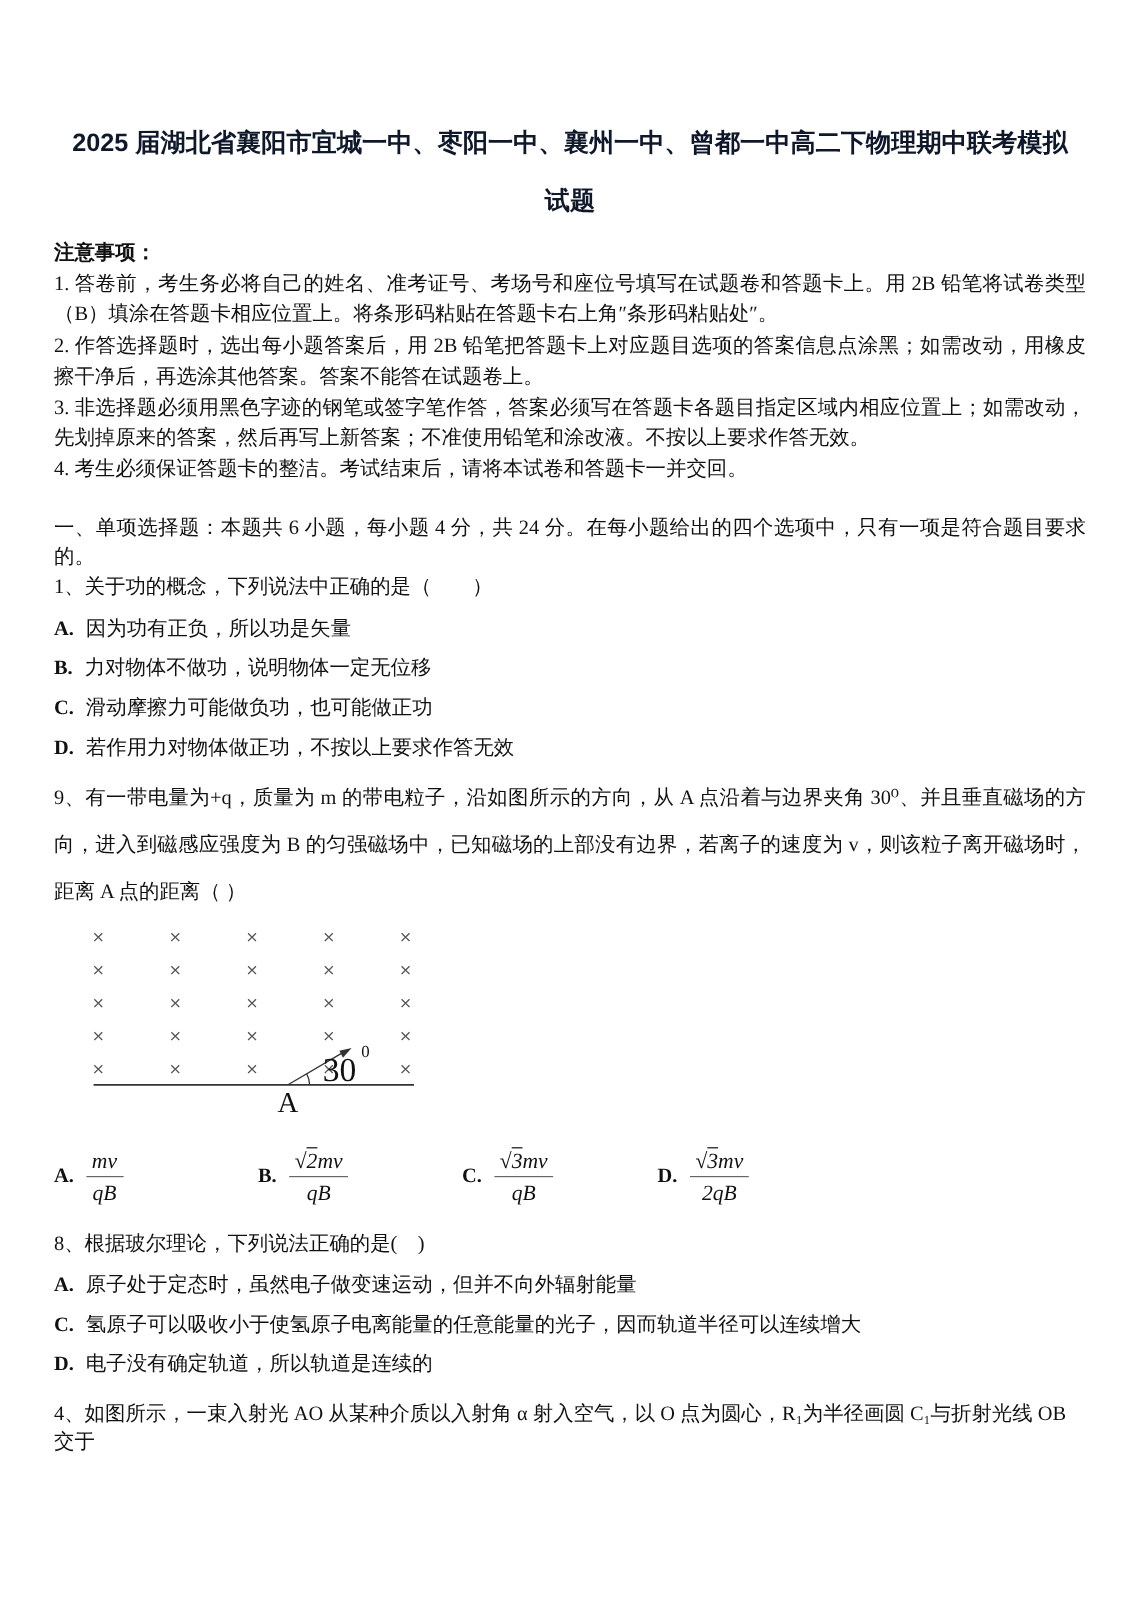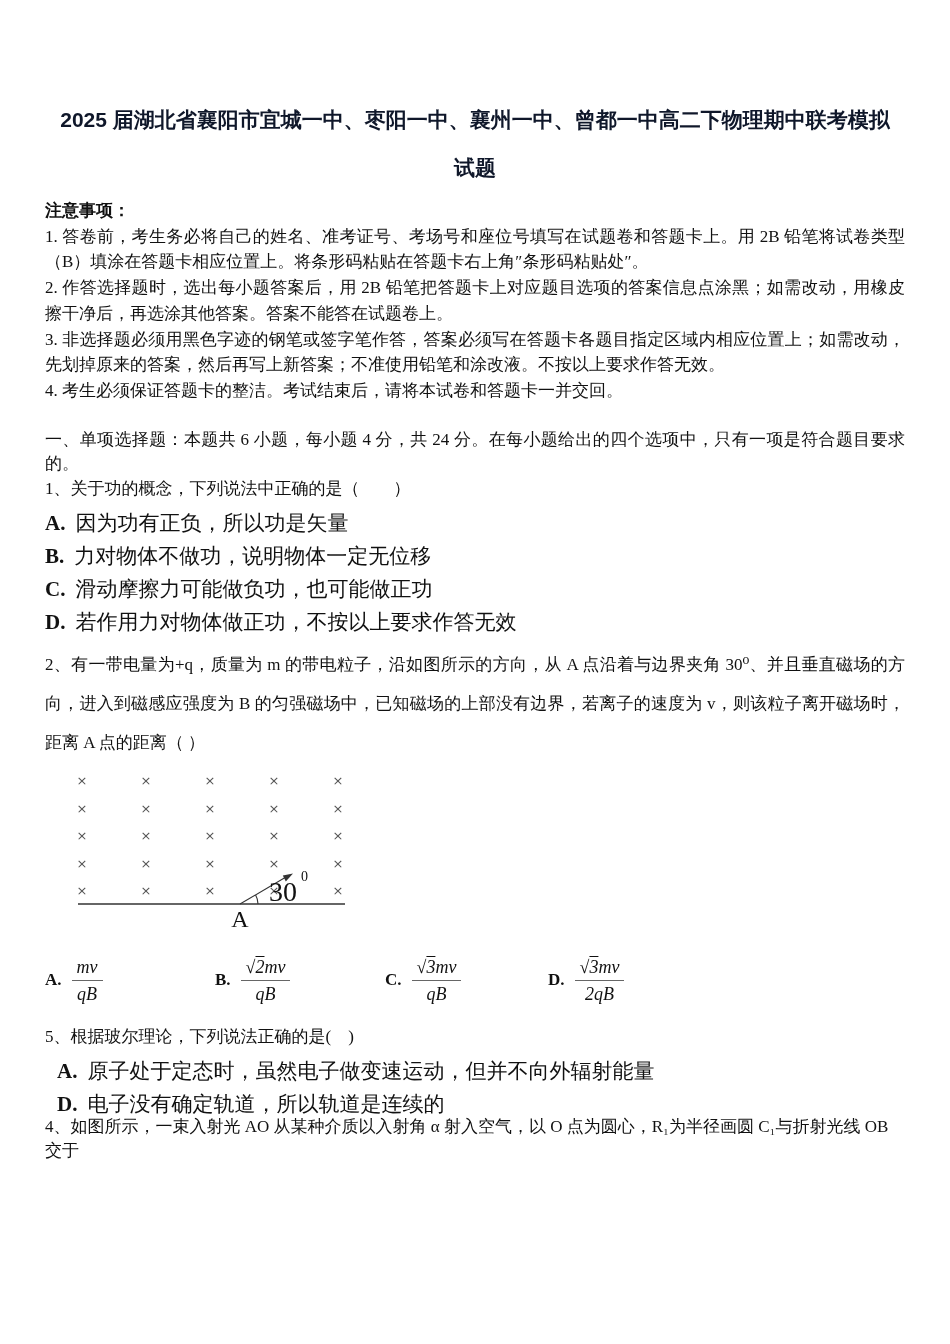--- a/index.html
+++ b/index.html
@@ -11,42 +11,42 @@
   .page{box-sizing:border-box;width:950px;height:1344px;padding:96px 45px 0 45px;}
   .title{margin:0;font-family:"Liberation Sans","DejaVu Sans",sans-serif;
     font-weight:700;font-size:21px;line-height:48px;text-align:center;color:#0f172a;}
   .title .tline{display:block;}
   .notice{margin-top:6px;font-size:17px;line-height:25.7px;}
   .notice-heading{font-weight:700;}
   .notice-item{margin:0;text-align:justify;}
   .section-heading{margin:24px 0 0 0;font-size:17px;line-height:24px;text-align:justify;}
   .stem{margin:0;font-size:17px;line-height:24px;}
   .q1 .stem{margin-top:1px;}
-  .opt{margin:12px 0 0 0;font-size:21px;line-height:21px;}
+  .opt{margin:12px 0 0 0;font-size:17px;line-height:21px;}
   .opt-label{font-weight:700;margin-right:10px;}
   .q2stem{margin-top:12px;font-size:17px;line-height:39px;text-align:justify;}
   .figure{margin-top:2px;}
   .figure svg{display:block;}
   .cross{font-size:13px;fill:#555;font-family:"DejaVu Sans",sans-serif;}
   .fig-line{stroke:#333;stroke-width:1.4;fill:none;}
   .fig-thin{stroke:#333;stroke-width:1.1;fill:none;}
   .fig-label{font-family:"Liberation Serif",serif;fill:#111;}
   .formula-row{margin-top:20px;display:flex;align-items:center;font-size:17px;}
   .fopt{display:flex;align-items:center;}
   .fopt-a{width:170px;}
   .fopt-b{width:170px;}
   .fopt-c{width:163px;}
   .frac{display:inline-block;text-align:center;vertical-align:middle;
     font-style:italic;font-size:18px;line-height:1.15;}
   .frac .num{display:block;border-bottom:1.2px solid #666;padding:1px 5px 3px 5px;}
   .frac .den{display:block;padding-top:3px;}
   .radicand{text-decoration:overline;}
   .q3{margin-top:20px;}
-  .q3 .opt{margin-top:11px;line-height:22px;text-align:justify;margin-left:12px;}
-  .q4{}
+  .q3 .opt{margin-top:11px;line-height:22px;text-align:justify;}
+  .q4{margin-top:18px;}
 </style>
 </head>
 <body>
 
 <div class="page">
 
   <h1 class="title">
     <span class="tline">2025 届湖北省襄阳市宜城一中、枣阳一中、襄州一中、曾都一中高二下物理期中联考模拟</span>
     <span class="tline">试题</span>
   </h1>
@@ -63,21 +63,21 @@
 
   <div class="question q1">
     <p class="stem">1、关于功的概念，下列说法中正确的是（　　）</p>
     <p class="opt"><span class="opt-label">A.</span><span>因为功有正负，所以功是矢量</span></p>
     <p class="opt"><span class="opt-label">B.</span><span>力对物体不做功，说明物体一定无位移</span></p>
     <p class="opt"><span class="opt-label">C.</span><span>滑动摩擦力可能做负功，也可能做正功</span></p>
     <p class="opt"><span class="opt-label">D.</span><span>若作用力对物体做正功，不按以上要求作答无效</span></p>
   </div>
 
   <div class="question q2">
-    <p class="stem q2stem">2、有一带电量为+q，质量为 m 的带电粒子，沿如图所示的方向，从 A 点沿着与边界夹角 30⁰、并且垂直磁场的方向，进入到磁感应强度为 B 的匀强磁场中，已知磁场的上部没有边界，若离子的速度为 v，则该粒子离开磁场时，距离 A 点的距离（ ）</p>
+    <p class="stem q2stem">9、有一带电量为+q，质量为 m 的带电粒子，沿如图所示的方向，从 A 点沿着与边界夹角 30⁰、并且垂直磁场的方向，进入到磁感应强度为 B 的匀强磁场中，已知磁场的上部没有边界，若离子的速度为 v，则该粒子离开磁场时，距离 A 点的距离（ ）</p>
 
     <div class="figure">
       <svg id="fig-svg" width="345" height="172" viewBox="0 0 345 172">
         <g id="cross-grid">
             <text x="37" y="21" text-anchor="middle" class="cross">×</text>
             <text x="101" y="21" text-anchor="middle" class="cross">×</text>
             <text x="165" y="21" text-anchor="middle" class="cross">×</text>
             <text x="229" y="21" text-anchor="middle" class="cross">×</text>
             <text x="293" y="21" text-anchor="middle" class="cross">×</text>
             <text x="37" y="48.5" text-anchor="middle" class="cross">×</text>
@@ -137,22 +137,23 @@
         <span class="opt-label">D.</span>
         <span class="frac">
           <span class="num"><span class="sqrt-sign">√</span><span class="radicand">3</span><span>mv</span></span>
           <span class="den">2qB</span>
         </span>
       </div>
     </div>
   </div>
 
   <div class="question q3">
-    <p class="stem">5、根据玻尔理论，下列说法正确的是(　)</p>
+    <p class="stem">8、根据玻尔理论，下列说法正确的是(　)</p>
     <p class="opt"><span class="opt-label">A.</span><span>原子处于定态时，虽然电子做变速运动，但并不向外辐射能量</span></p>
+    <p class="opt"><span class="opt-label">C.</span><span>氢原子可以吸收小于使氢原子电离能量的任意能量的光子，因而轨道半径可以连续增大</span></p>
     <p class="opt"><span class="opt-label">D.</span><span>电子没有确定轨道，所以轨道是连续的</span></p>
   </div>
 
   <div class="question q4">
     <p class="stem">4、如图所示，一束入射光 AO 从某种介质以入射角 α 射入空气，以 O 点为圆心，R₁为半径画圆 C₁与折射光线 OB 交于</p>
   </div>
 
 </div>
 
 </body></html>

